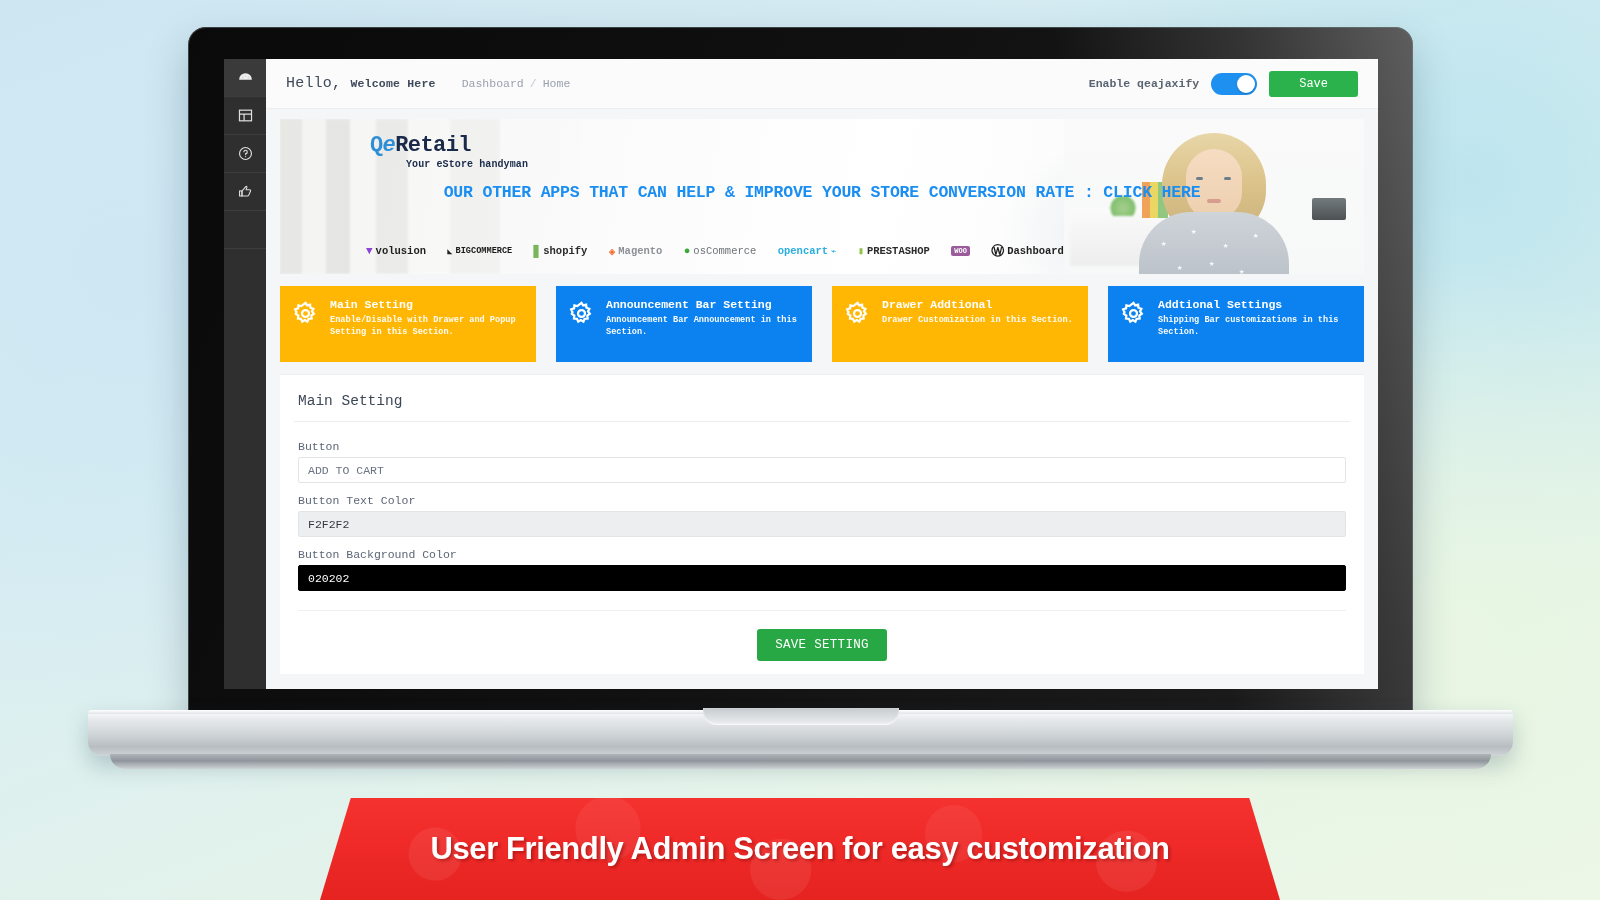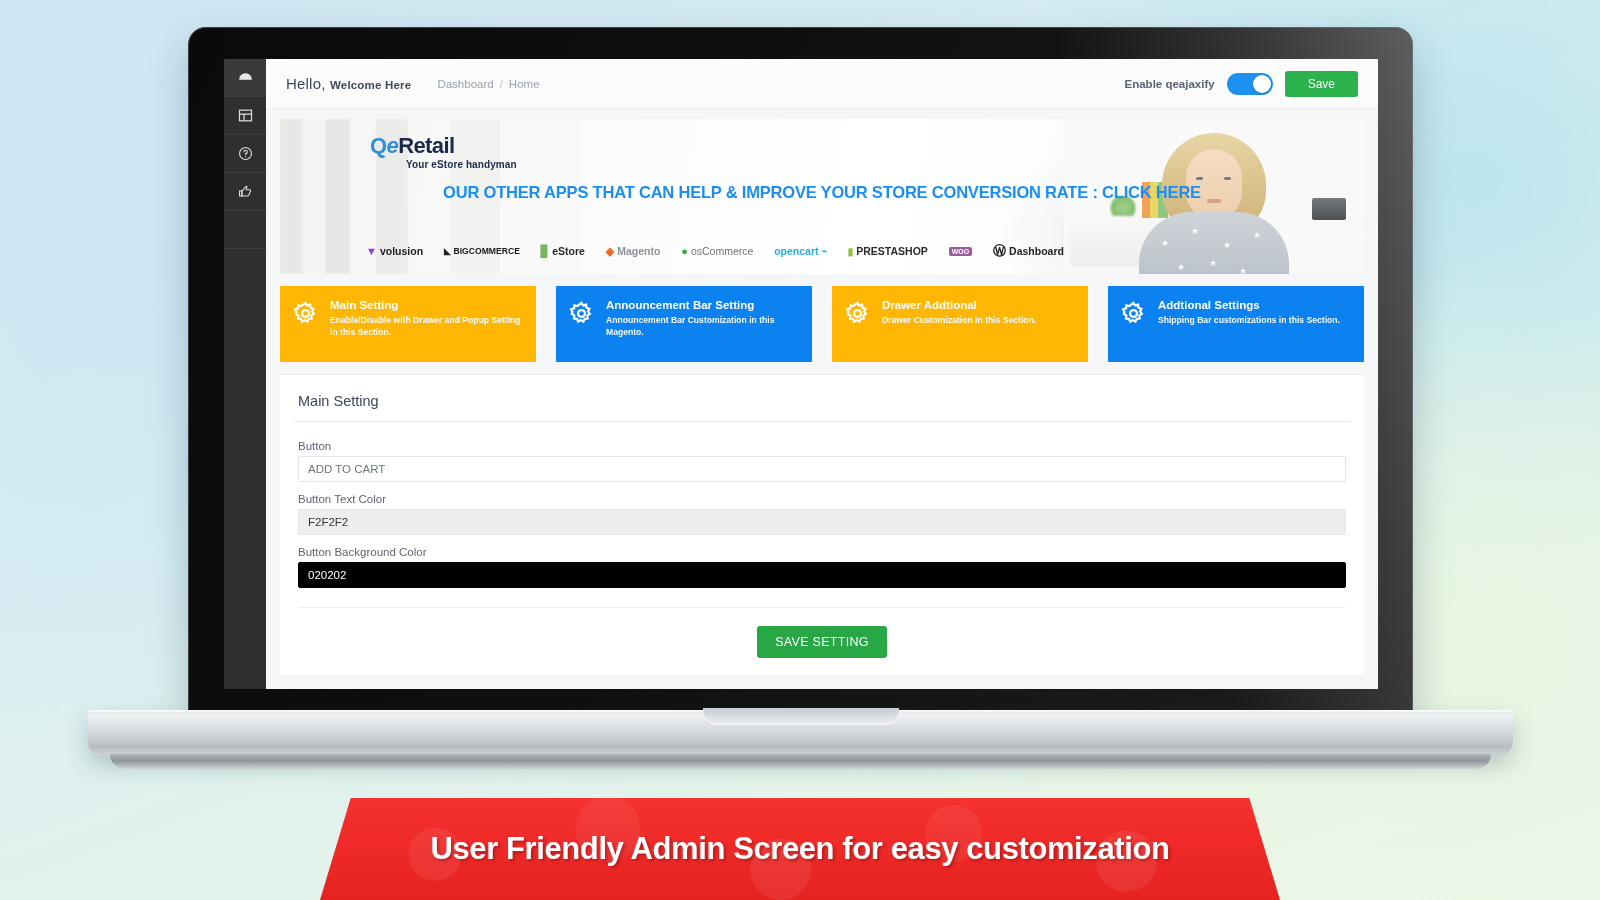--- a/index.html
+++ b/index.html
@@ -48,20 +48,21 @@
     width: 3px; height: 3px; border-radius: 50%;
     background: rgba(180,190,200,0.55);
   }
 
   .screen {
     position: absolute;
     left: 36px; top: 32px;
     width: 1154px; height: 630px;
     background: #ffffff;
     overflow: hidden;
+    font-family: Liberation Mono, monospace;
   }
 
   .base-wrap { position: absolute; left: 88px; top: 710px; width: 1425px; height: 62px; }
   .base {
     position: absolute; left: 0; top: 0; width: 1425px; height: 46px;
     background: linear-gradient(180deg, #fdfdfd 0%, #e9ecee 18%, #ced3d6 55%, #b7bdc1 80%, #cfd4d7 100%);
     border-radius: 4px 4px 14px 14px;
     box-shadow: 0 10px 22px rgba(40,70,90,0.25);
   }
   .base-top-line {
@@ -125,21 +126,21 @@
   }
   .switch.on .knob { left: 21px; }
 
   .switch-lg { width: 46px; height: 22px; border-radius: 12px; flex: 0 0 46px; }
   .switch-lg .knob { width: 18px; height: 18px; top: 2px; left: 2px; }
   .switch-lg.on .knob { left: 26px; }
 
   .btn-save {
     background: #2bb24c; color: #fff; border: none;
     font-size: 12px; font-weight: 500; font-family: inherit;
-    padding: 6px 23px; border-radius: 3px; cursor: pointer;
+    padding: 6px 30px; border-radius: 3px; cursor: pointer;
   }
 
   .scrollarea { flex: 1; overflow: hidden; background: #f5f6f8; }
 
   
   .promo {
     margin: 10px 14px 0 14px;
     height: 155px; position: relative; overflow: hidden;
     background:
       radial-gradient(ellipse 240px 150px at 82% 72%, rgba(225,232,236,0.9), rgba(255,255,255,0) 70%),
@@ -408,21 +409,21 @@
                 <span class="plogo" style="color:#1f1f1f">
                   <span style="color:#8e44d8;font-size:11px;">▼</span>
                   <span>volusion</span>
                 </span>
                 <span class="plogo" style="color:#1a1a1a;font-size:8.6px;">
                   <span style="color:#222;">◣</span>
                   <span>BIGCOMMERCE</span>
                 </span>
                 <span class="plogo" style="color:#2a2a2a">
                   <span style="color:#7ab55c;font-size:11px;">▊</span>
-                  <span>eStore</span>
+                  <span>shopify</span>
                 </span>
                 <span class="plogo" style="color:#8d9095;font-weight:600;">
                   <span style="color:#f26322;font-size:11px;">◈</span>
                   <span>Magento</span>
                 </span>
                 <span class="plogo" style="color:#6f7479;font-weight:500;">
                   <span style="color:#3aaa35;font-size:11px;">●</span>
                   <span>osCommerce</span>
                 </span>
                 <span class="plogo" style="color:#2aaee0">
@@ -458,21 +459,21 @@
               </div>
               <div class="card blue">
                 <span class="gear">
                   <svg viewBox="0 0 24 24" fill="none" stroke="#fff" stroke-width="2">
                     <circle cx="12" cy="12" r="3.1"></circle>
                     <path d="M12 2.6l1.5 2.2 2.6-.6.3 2.7 2.6.9-1.2 2.4 1.6 2.1-2.2 1.5.3 2.7-2.7.2-1.1 2.5-2.3-1.4-2.3 1.4-1.1-2.5-2.7-.2.3-2.7-2.2-1.5L4 10.8 2.8 8.4l2.6-.9.3-2.7 2.6.6z"></path>
                   </svg>
                 </span>
                 <div>
                   <div class="ct">Announcement Bar Setting</div>
-                  <div class="cd">Announcement Bar Customization in this Magento.</div>
+                  <div class="cd">Announcement Bar Announcement in this Section.</div>
                 </div>
               </div>
               <div class="card amber">
                 <span class="gear">
                   <svg viewBox="0 0 24 24" fill="none" stroke="#fff" stroke-width="2">
                     <circle cx="12" cy="12" r="3.1"></circle>
                     <path d="M12 2.6l1.5 2.2 2.6-.6.3 2.7 2.6.9-1.2 2.4 1.6 2.1-2.2 1.5.3 2.7-2.7.2-1.1 2.5-2.3-1.4-2.3 1.4-1.1-2.5-2.7-.2.3-2.7-2.2-1.5L4 10.8 2.8 8.4l2.6-.9.3-2.7 2.6.6z"></path>
                   </svg>
                 </span>
                 <div>

